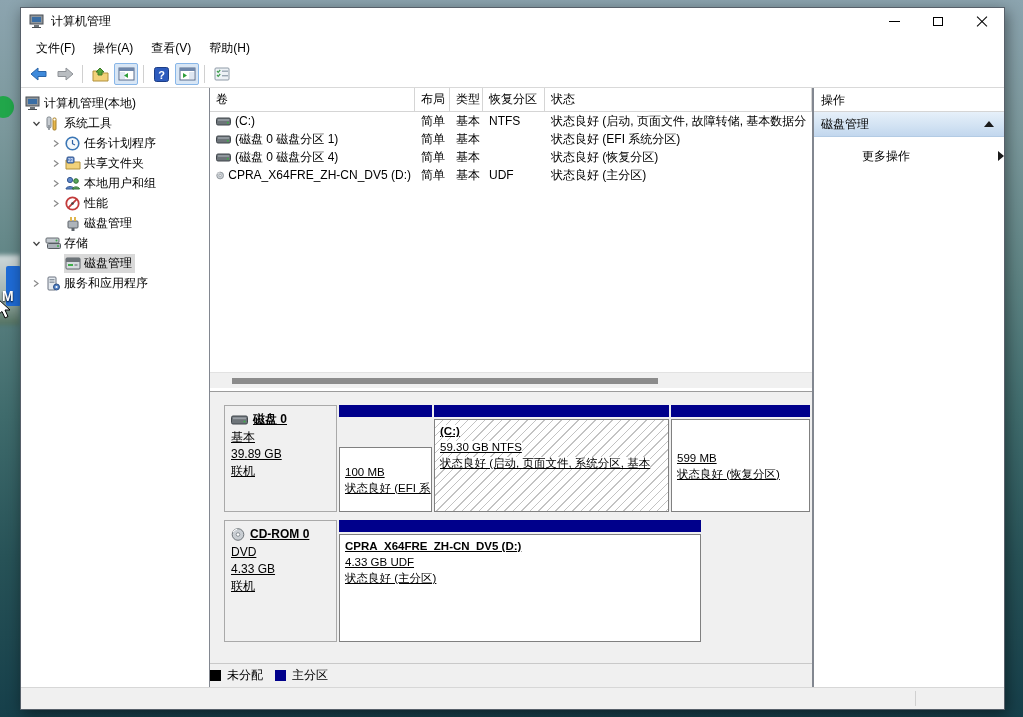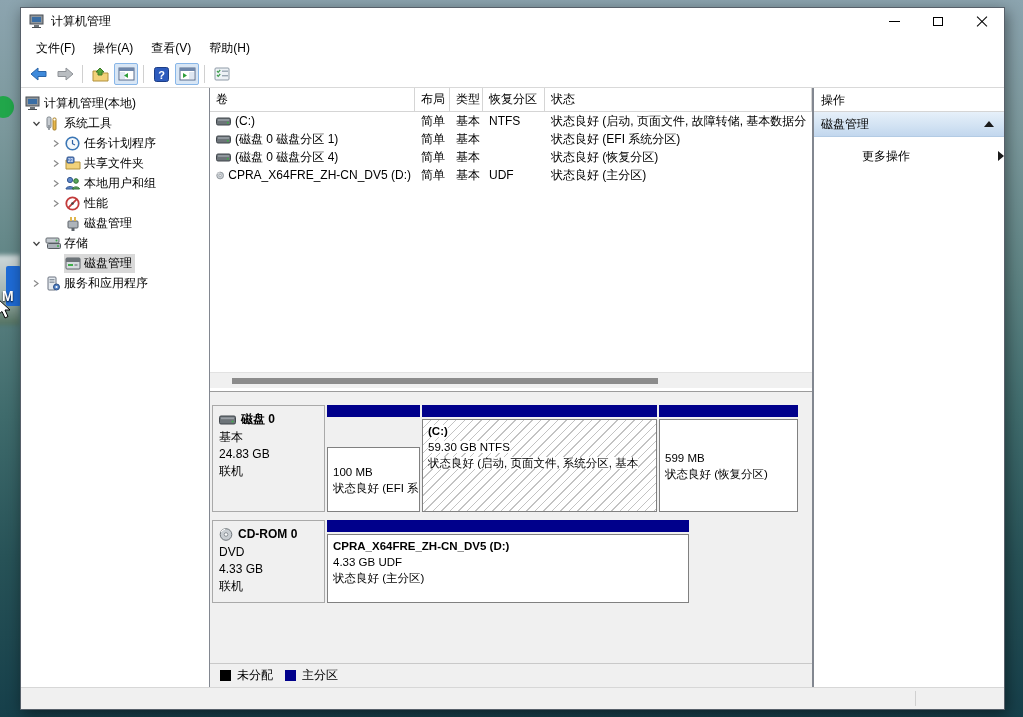--- a/index.html
+++ b/index.html
@@ -56,35 +56,35 @@
   
   .middle { flex:1; display:flex; flex-direction:column; min-width:0; border-right:1px solid #828790; }
   .list-area { height:303px; flex:0 0 303px; background:#fff; position:relative; overflow:hidden; }
   .vtable { display:grid; grid-template-columns:205px 35px 33px 62px 1fr; }
   .vth { padding:3px 4px 3px 6px; border-right:1px solid #d5d5d5; border-bottom:1px solid #d5d5d5; white-space:nowrap; overflow:hidden; }
   .vtd { padding:1px 4px 1px 6px; white-space:nowrap; overflow:hidden; height:18px; display:flex; align-items:center; gap:4px; }
   .hscroll { position:absolute; left:0; right:0; bottom:3px; height:16px; background:#f0f0f0; border-top:1px solid #e2e2e2; }
   .hthumb { position:absolute; left:22px; top:5px; width:426px; height:6px; background:#8c8c8c; }
 
   .graphic { flex:1; background:#f0f0f0; border-top:1px solid #9b9b9b; position:relative; overflow:hidden; }
-  .disk-group { position:absolute; left:2px; right:4px; height:107px; display:flex; }
+  .disk-group { position:absolute; left:14px; right:4px; height:107px; display:flex;text-decoration:underline; }
   .disk-info { width:113px; flex:0 0 113px; background:#f0f0f0; border:1px solid #a9a9a9; padding:5px 6px; line-height:17px; }
   .disk-title { font-weight:bold; display:flex; align-items:center; gap:5px; margin-bottom:1px; }
   .parts { display:flex; margin-left:2px; gap:2px; }
   .part { display:flex; flex-direction:column; }
   .part-bar { height:12px; background:#00008B; margin-bottom:2px; }
   .part-body { flex:1; background:#fff; border:1px solid #808080; padding:3px 5px; overflow:hidden;
     font-size:11.5px; line-height:16px; white-space:nowrap; }
   .part-body.center { display:flex; flex-direction:column; justify-content:center; }
   .part-body.hatched { background:repeating-linear-gradient(135deg,#ffffff 0px,#ffffff 5px,#c3c3c3 5px,#c3c3c3 6px); }
   .halo { background:#fff; }
   .pbold { font-weight:bold; }
 
   .legend-strip { position:absolute; left:0; right:0; bottom:0; height:24px; border-top:1px solid #c9c9c9;
-    display:flex; align-items:center; padding-left:10px; gap:6px; background:#f0f0f0; }
+    display:flex; align-items:center; gap:6px; background:#f0f0f0; }
   .lg-sq { width:11px; height:11px; display:inline-block; }
 
   
   .actions { width:191px; flex:0 0 191px; background:#fff; border-left:1px solid #828790; display:flex; flex-direction:column; }
   .act-title { height:24px; padding:4px 7px; border-bottom:1px solid #d5d5d5; }
   .act-section { height:25px; display:flex; align-items:center; justify-content:space-between; padding:0 10px 0 7px;
     background:linear-gradient(180deg,#e6f0fa 0%,#d3e3f3 55%,#c2d7ee 100%); border-bottom:1px solid #b3cbe4; }
   .tri-up { width:0; height:0; border-left:5px solid transparent; border-right:5px solid transparent; border-bottom:6px solid #1a1a1a; }
   .tri-right { width:0; height:0; border-top:5px solid transparent; border-bottom:5px solid transparent; border-left:6px solid #1a1a1a; }
   .act-more { height:22px; margin-top:8px; display:flex; align-items:center; justify-content:space-between; padding:0 0 0 48px; }
@@ -447,21 +447,21 @@
           <div class="disk-info">
             <div class="disk-title">
               <svg width="17" height="10" viewBox="0 0 17 10">
                   <rect x="0.5" y="1" width="16" height="8" rx="1.5" fill="#6d7479" stroke="#41474c"></rect>
                   <rect x="2" y="2.4" width="13" height="1.8" fill="#9aa0a6"></rect>
                   <circle cx="13.5" cy="6.5" r="1.1" fill="#3fae4a"></circle>
                 </svg>
               <span>磁盘 0</span>
             </div>
             <div>基本</div>
-            <div>24.83 GB</div>
+            <div>39.89 GB</div>
             <div>联机</div>
           </div>
           <div class="parts">
             <div class="part" style="width:93px;gap:28px;">
               <div class="part-bar"></div>
               <div class="part-body center">
                 <div>100 MB</div>
                 <div>状态良好 (EFI 系</div>
               </div>
             </div>
@@ -476,21 +476,21 @@
             <div class="part" style="width:139px;">
               <div class="part-bar"></div>
               <div class="part-body center">
                 <div>599 MB</div>
                 <div>状态良好 (恢复分区)</div>
               </div>
             </div>
           </div>
         </div>
 
-        <div class="disk-group" style="top:128px;height:83px;">
+        <div class="disk-group" style="top:128px;height:122px;">
           <div class="disk-info">
             <div class="disk-title">
               <svg width="14" height="13" viewBox="0 0 14 13">
                   <circle cx="7" cy="6.5" r="5.8" fill="#c9ced3" stroke="#6d7479"></circle>
                   <circle cx="7" cy="6.5" r="1.8" fill="#fff" stroke="#8a9096"></circle>
                   <path d="M2.2 4 a5.5 5.5 0 0 1 4 -2.8" stroke="#fff" fill="none"></path>
                 </svg>
               <span>CD-ROM 0</span>
             </div>
             <div>DVD</div>

